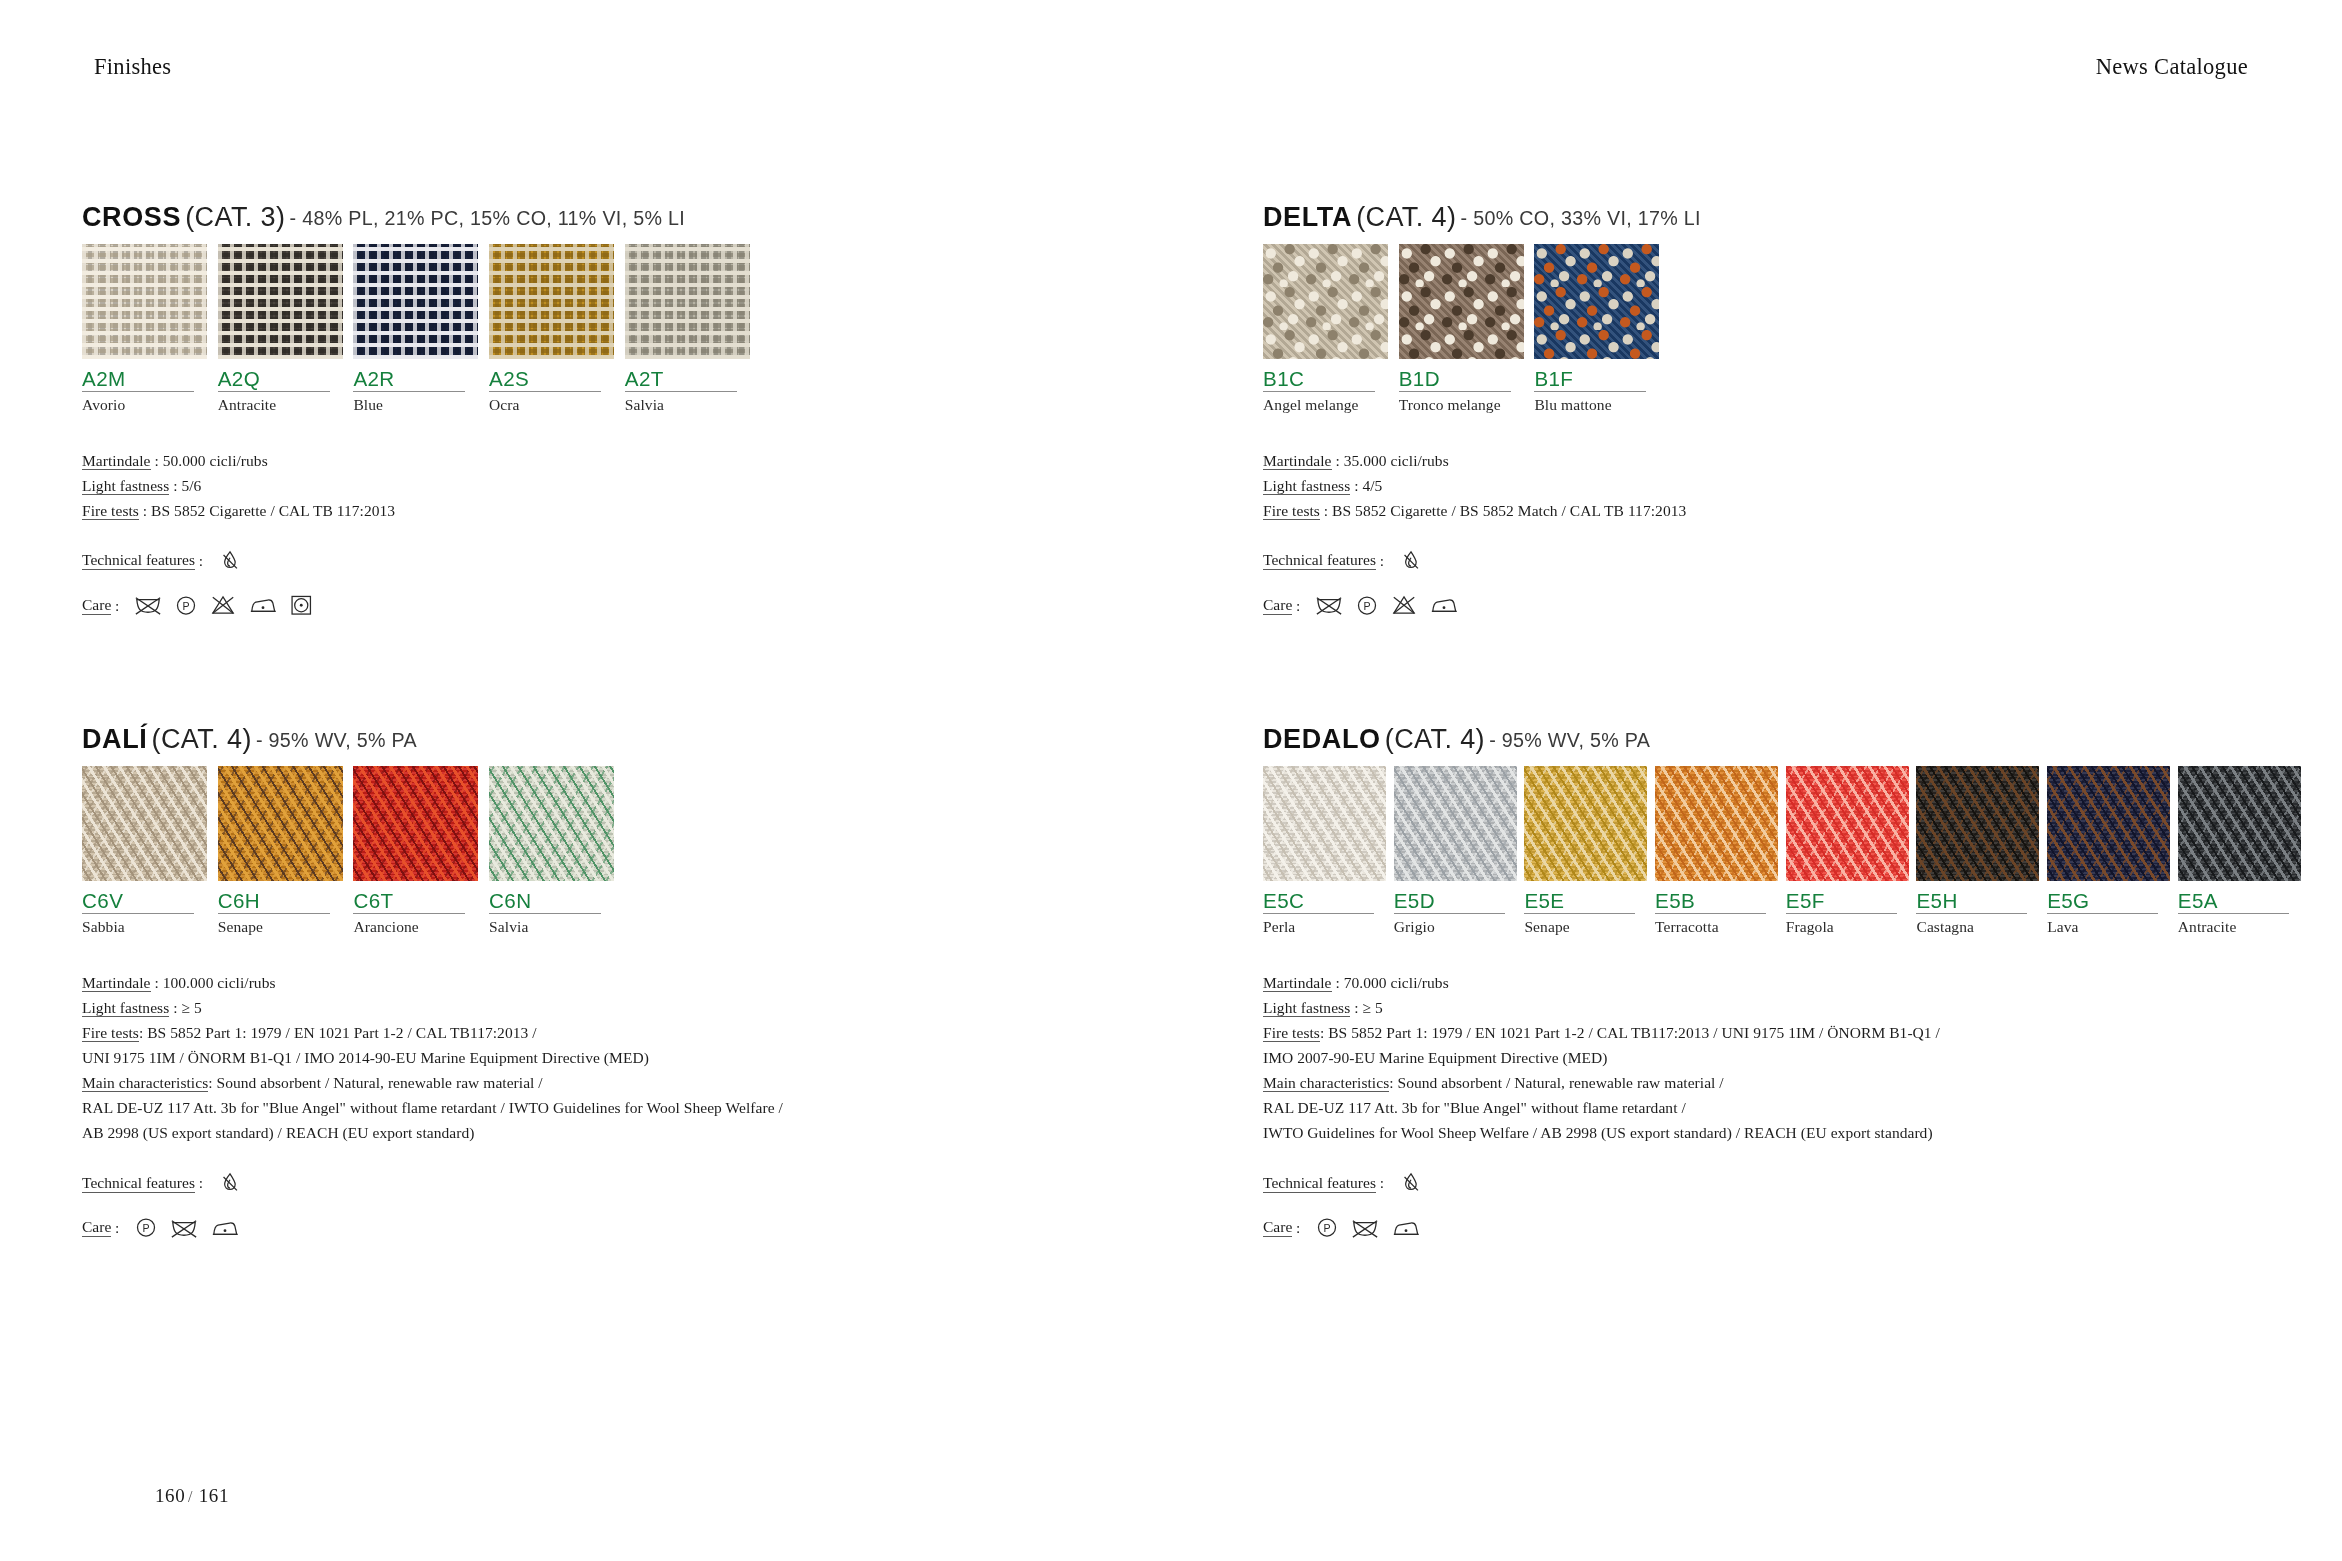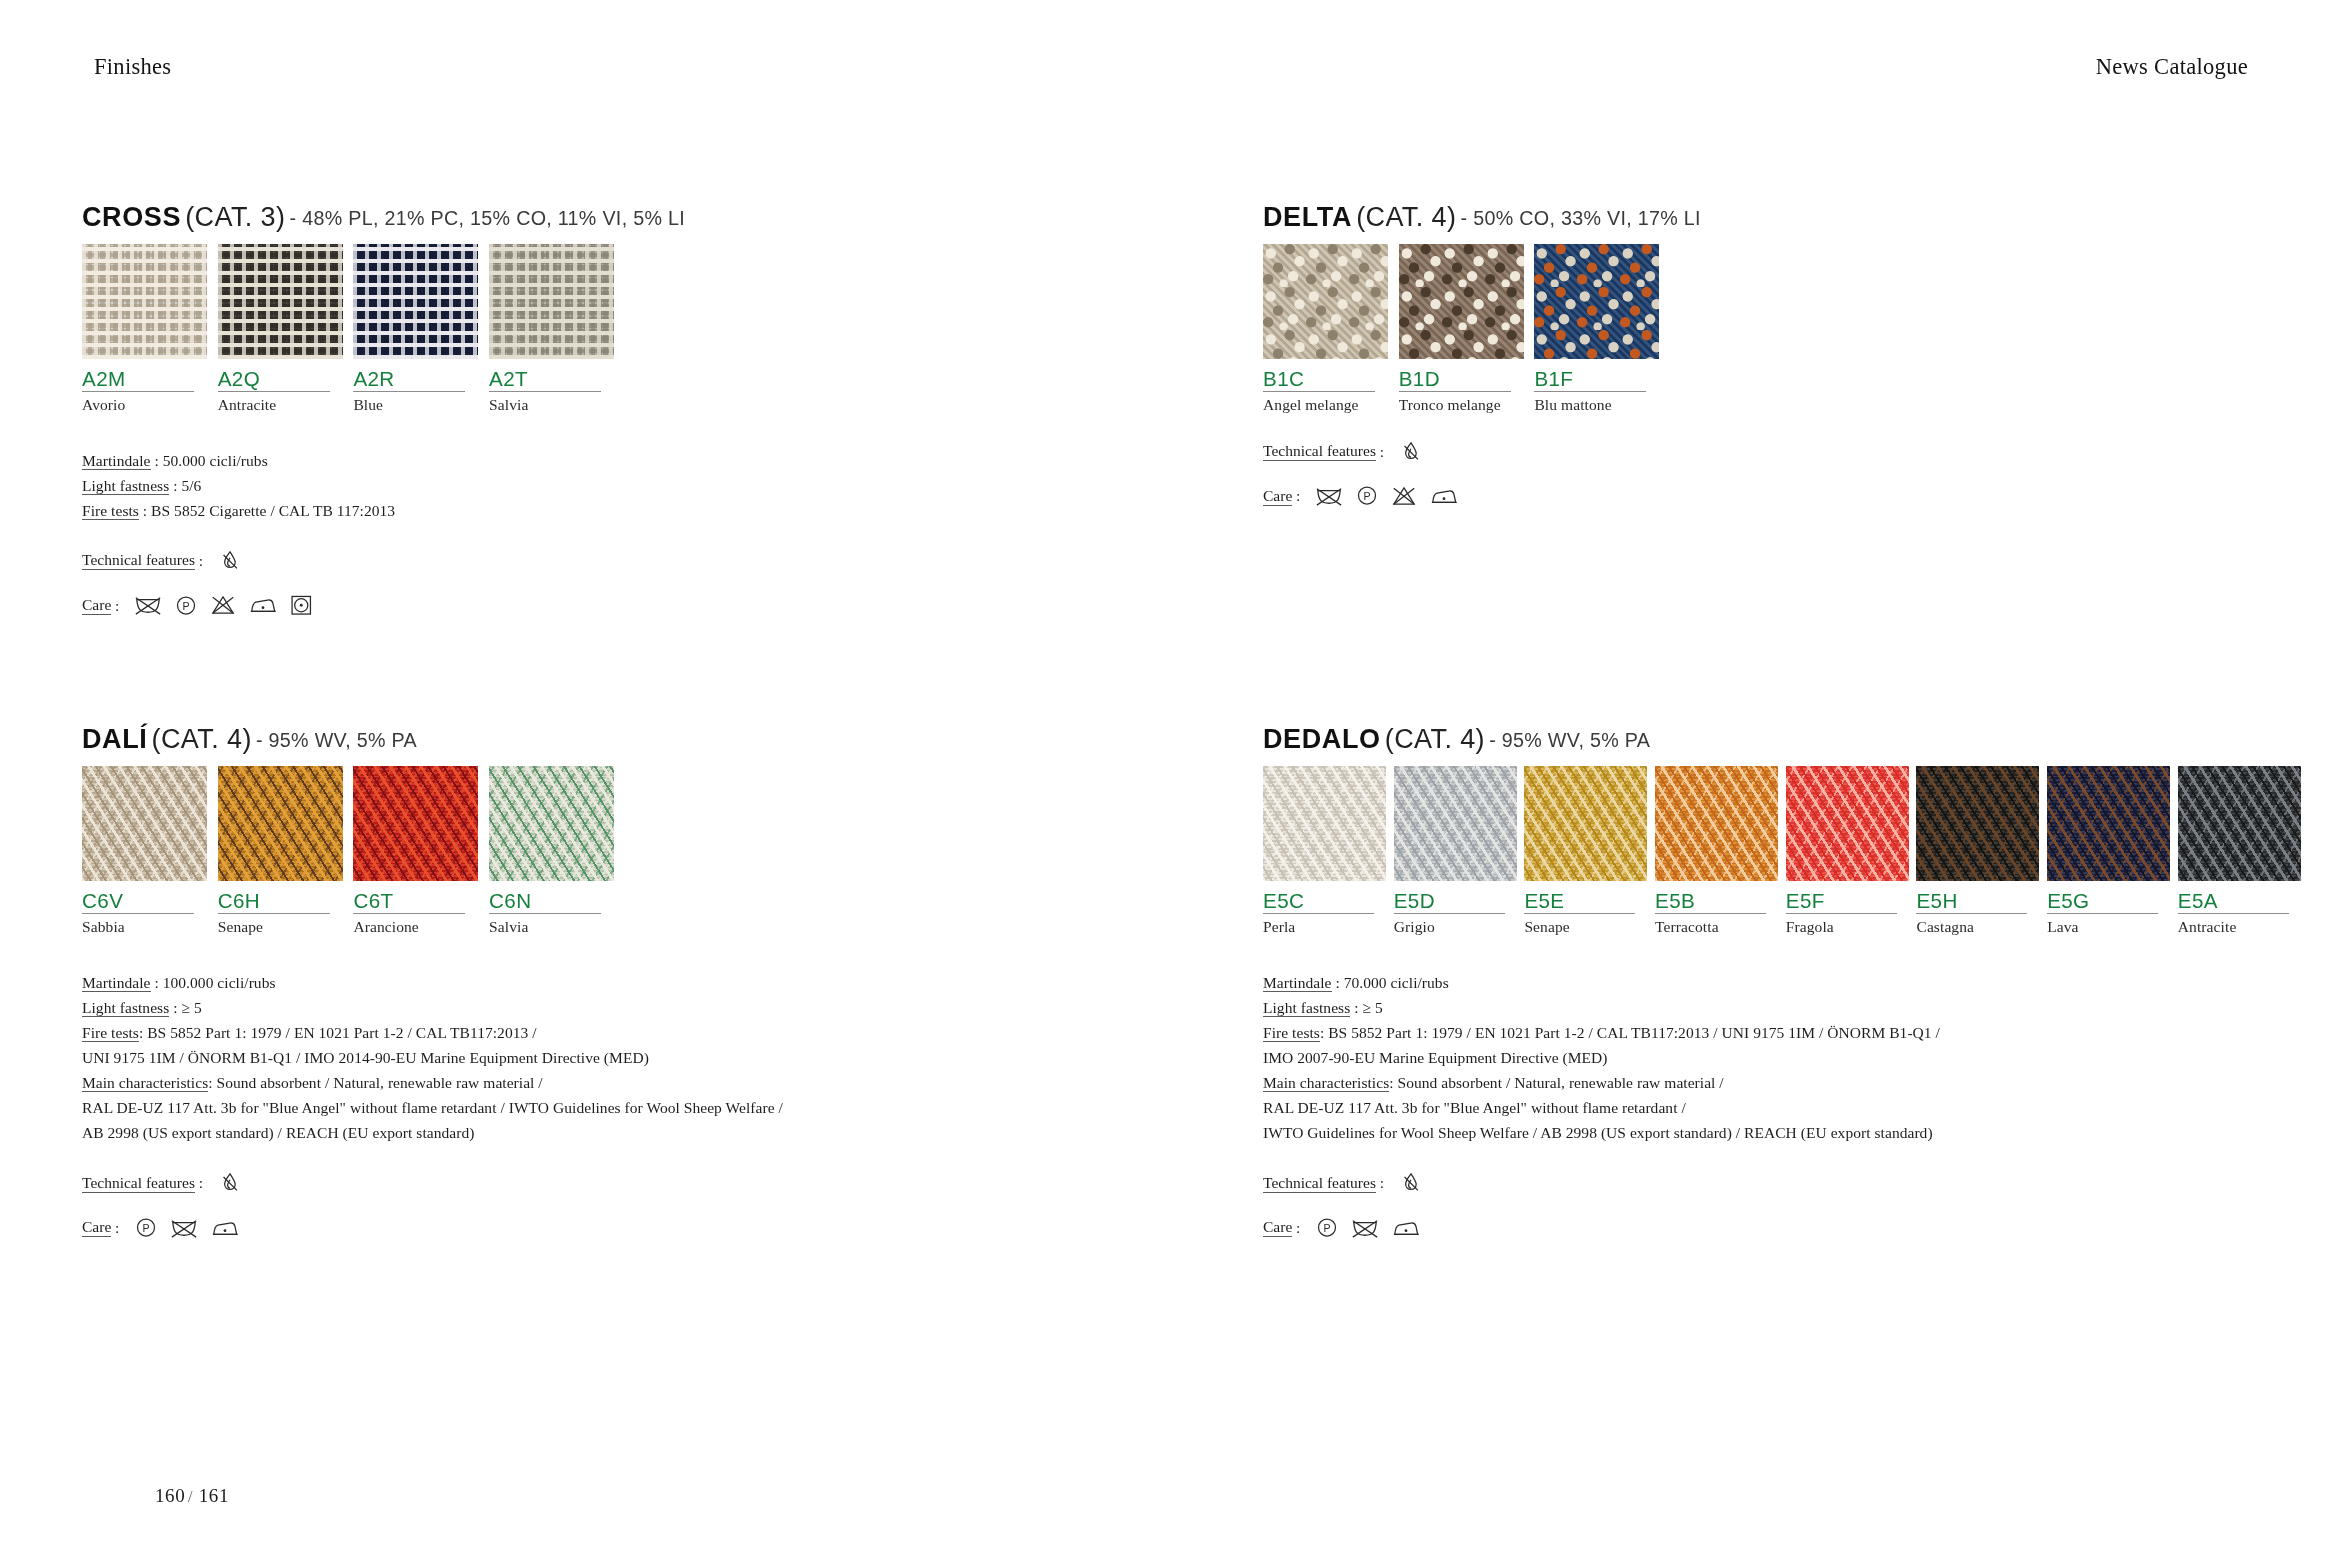--- a/index.html
+++ b/index.html
@@ -225,20 +225,34 @@
     background-image:
       repeating-linear-gradient(0deg, #e9e9ee 0 3.7px, transparent 3.7px 12px),
       repeating-linear-gradient(90deg, #e9e9eecc 0 3.7px, transparent 3.7px 12px),
       repeating-linear-gradient(0deg, #141c33aa 5.6px 10.3px, transparent 10.3px 12px),
       repeating-linear-gradient(90deg, rgba(0,0,0,.18) 5.6px 10.3px, transparent 10.3px 12px);"></div>
         </div>
         <div class="code-wrap">
           <span class="code">A2R</span>
         </div>
         <span class="cname">Blue</span>
+      </div>
+        <div class="swatch-cell">
+        <div class="swatch">
+          <div class="tex" style="background-color:#c08f21;
+    background-image:
+      repeating-linear-gradient(0deg, #ded2b4 0 3.7px, transparent 3.7px 12px),
+      repeating-linear-gradient(90deg, #ded2b4cc 0 3.7px, transparent 3.7px 12px),
+      repeating-linear-gradient(0deg, #8a6414aa 5.6px 10.3px, transparent 10.3px 12px),
+      repeating-linear-gradient(90deg, rgba(0,0,0,.18) 5.6px 10.3px, transparent 10.3px 12px);"></div>
+        </div>
+        <div class="code-wrap">
+          <span class="code">A2S</span>
+        </div>
+        <span class="cname">Ocra</span>
       </div>
         <div class="swatch-cell">
         <div class="swatch">
           <div class="tex" style="background-color:#b7b3a4;
     background-image:
       repeating-linear-gradient(0deg, #e3ded0 0 3.7px, transparent 3.7px 12px),
       repeating-linear-gradient(90deg, #e3ded0cc 0 3.7px, transparent 3.7px 12px),
       repeating-linear-gradient(0deg, #847f70aa 5.6px 10.3px, transparent 10.3px 12px),
       repeating-linear-gradient(90deg, rgba(0,0,0,.18) 5.6px 10.3px, transparent 10.3px 12px);"></div>
         </div>
@@ -355,20 +369,25 @@
         radial-gradient(circle at 48% 92%, #d9d2c2 0 3.7px, transparent 4.7px),
         repeating-linear-gradient(45deg, rgba(255,255,255,.10) 0 2.8px, rgba(0,0,0,.12) 2.8px 5.6px);
       background-size: 43px 43px,43px 43px,43px 43px,43px 43px,43px 43px,43px 43px,43px 43px, auto;"></div>
         </div>
         <div class="code-wrap">
           <span class="code">B1F</span>
         </div>
         <span class="cname">Blu mattone</span>
       </div>
       </div>
+      <div class="specs">
+        <div class="line"><span class="lbl">Martindale</span><span> : 35.000 cicli/rubs</span></div>
+        <div class="line"><span class="lbl">Light fastness</span><span> : 4/5</span></div>
+        <div class="line"><span class="lbl">Fire tests</span><span> : BS 5852 Cigarette / BS 5852 Match / CAL TB 117:2013</span></div>
+      </div>
       <div class="feat-block">
       <div class="feat-row">
         <span class="lbl">Technical features</span>
         <span> : </span>
         <span class="icons">
           <svg width="24" height="24" viewBox="0 0 26 26">
         <path d="M13 3 C 9 8, 7.2 11, 7.2 14.2 C 7.2 17.6, 9.8 20, 13 20 C 16.2 20, 18.6 17.6, 18.6 14.3 C 18.6 11.5, 16.6 8.5, 13 3 Z" stroke="#2a2a2a" fill="none" stroke-width="1.35"></path>
         <path d="M13 9.5 C 11 12.5, 10.4 13.8, 10.4 15.3 C 10.4 17.3, 11.6 18.6, 13 18.6" stroke="#2a2a2a" fill="none" stroke-width="1.35"></path>
         <line x1="6" y1="6.5" x2="20.5" y2="21" stroke="#2a2a2a" fill="none" stroke-width="1.35"></line>
       </svg>

